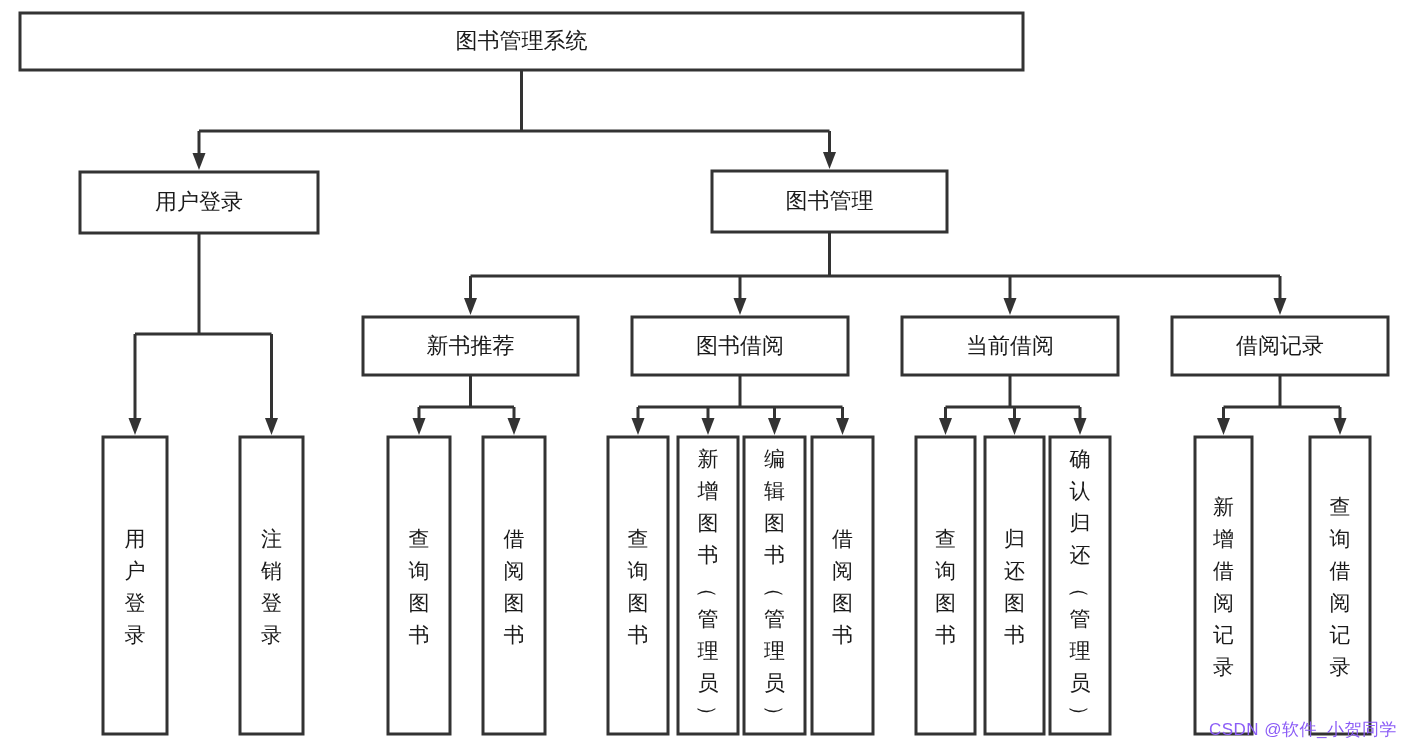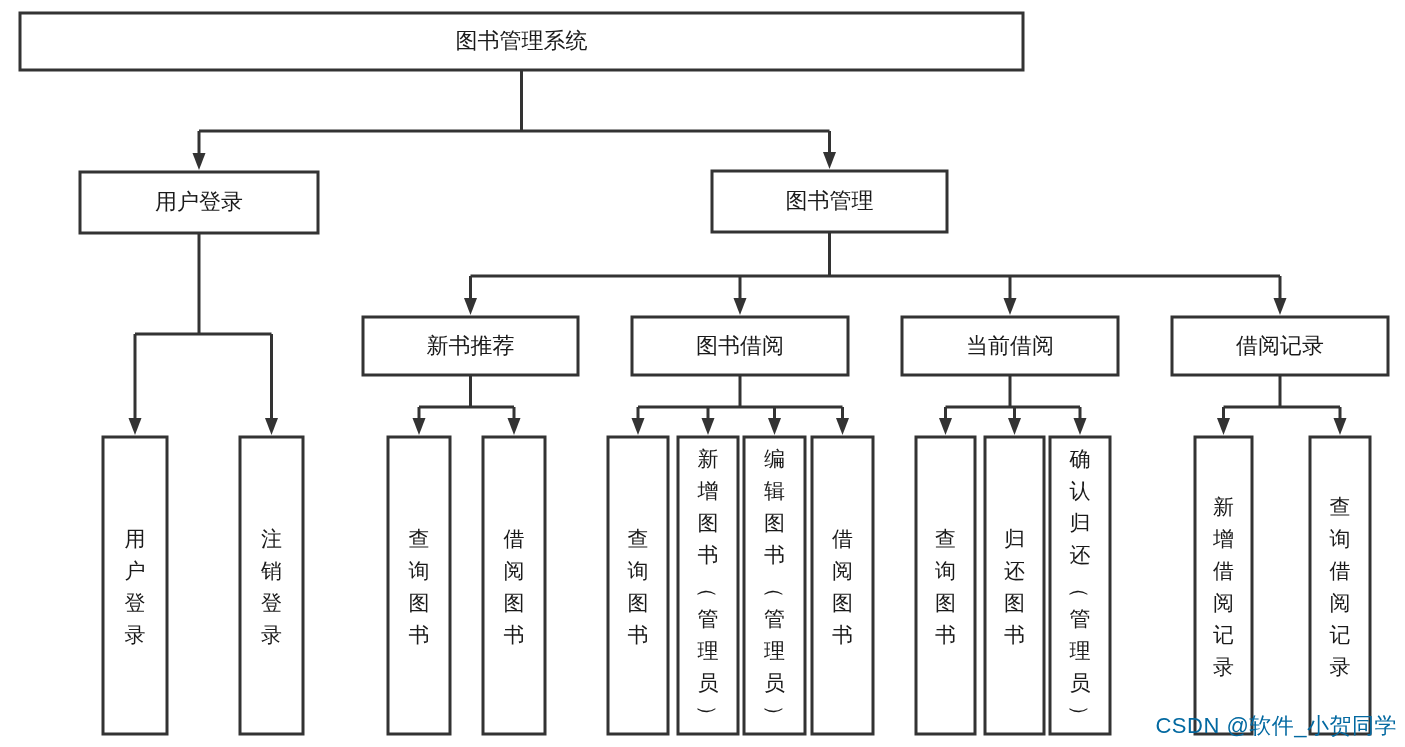--- a/index.html
+++ b/index.html
@@ -52,22 +52,22 @@
     font-family: "Liberation Sans", "DejaVu Sans", sans-serif;
     font-size: 21px;
     fill: #1a1a1a;
     text-anchor: middle;
   }
   .watermark {
     position: absolute;
     right: 8px;
     bottom: 6px;
     font-family: "Liberation Sans", "DejaVu Sans", sans-serif;
-    font-size: 22px;
-    color: #0369a1;
+    font-size: 17px;
+    color: #8b5cf6;
     letter-spacing: 0.5px;
     user-select: none;
     pointer-events: none;
   }
 </style>
 </head>
 <body>
 
 <div id="diagram-root">
   <svg class="diagram" viewBox="0 0 1405 747" xmlns="http://www.w3.org/2000/svg">

